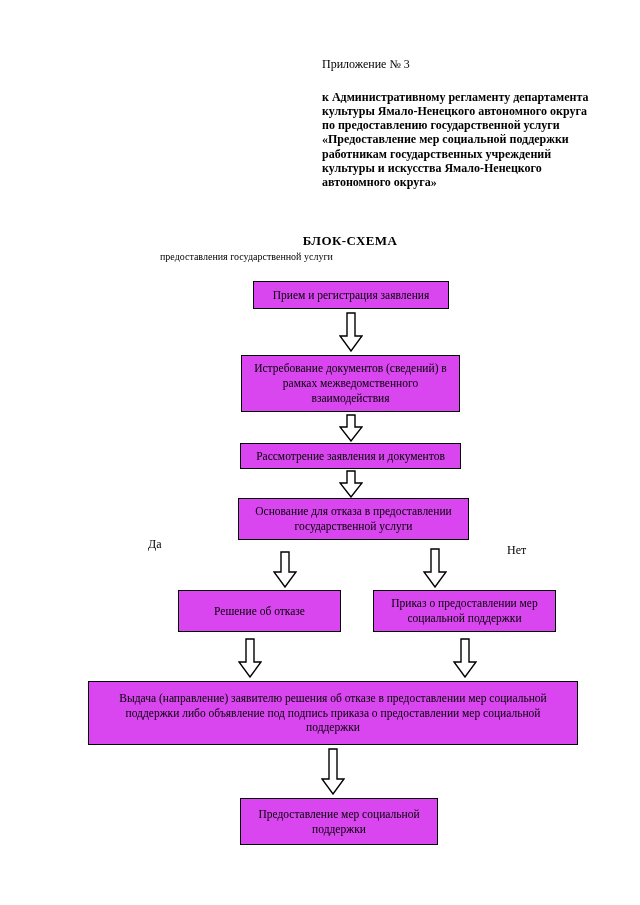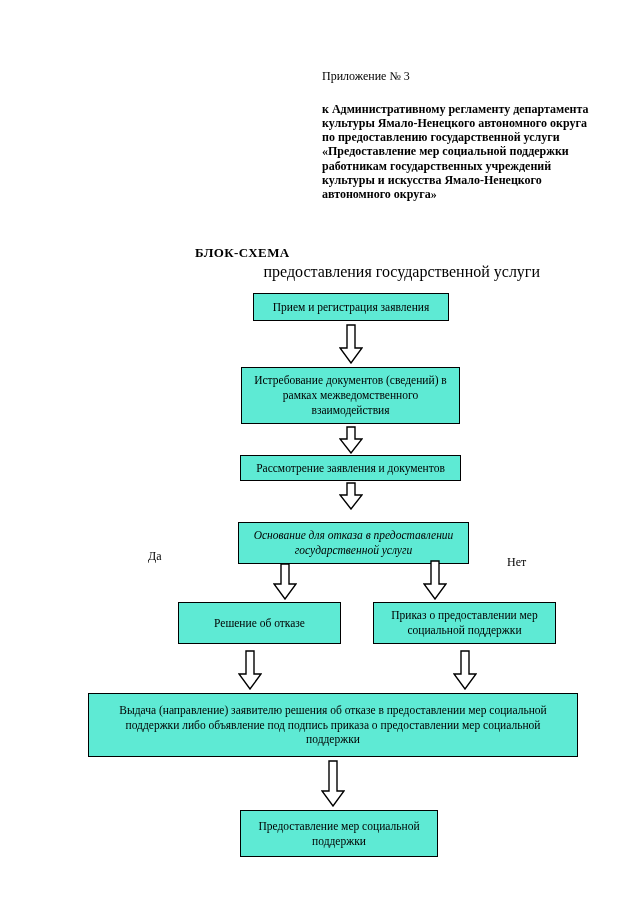--- a/index.html
+++ b/index.html
@@ -7,47 +7,48 @@
     padding: 0;
     background: #ffffff;
   }
   .page {
     position: relative;
     width: 640px;
     height: 890px;
     background: #ffffff;
     color: #000000;
     font-family: "Liberation Serif", serif;
-    margin: 12px auto;
+    margin: 0 auto;
     overflow: hidden;
   }
   .txt {
     position: absolute;
     font-size: 12px;
     line-height: 1.18;
   }
   .pre-line {
     white-space: pre-line;
     font-weight: bold;
   }
   .doc-title {
     position: absolute;
     font-size: 13px;
     font-weight: bold;
+    text-align: center;
     letter-spacing: 0.4px;
   }
   .doc-subtitle {
     position: absolute;
-    font-size: 16px;
-    text-align: right;
+    font-size: 10px;
+    text-align: left;
   }
   .node {
     position: absolute;
     border: 1px solid #000000;
-    background: #5eead4;
+    background: #d946ef;
     box-sizing: border-box;
     display: flex;
     align-items: center;
     justify-content: center;
     text-align: center;
     font-size: 11.5px;
     line-height: 1.3;
     padding: 2px 8px;
   }
   .node.wide {
@@ -92,21 +93,21 @@
   <svg class="arrow" style="left:339px; top:414px;" width="24" height="28" viewBox="0 0 24 28">
     <polygon points="8,1 16,1 16,13 23,13 12,27 1,13 8,13" fill="#ffffff" stroke="#000000" stroke-width="1.4"></polygon>
   </svg>
 
   <div class="node" style="left:240px; top:443px; width:221px; height:26px;">Рассмотрение заявления и документов</div>
 
   <svg class="arrow" style="left:339px; top:470px;" width="24" height="28" viewBox="0 0 24 28">
     <polygon points="8,1 16,1 16,13 23,13 12,27 1,13 8,13" fill="#ffffff" stroke="#000000" stroke-width="1.4"></polygon>
   </svg>
 
-  <div class="node" style="left:238px; top:510px; width:231px; height:42px;font-style:italic;">Основание для отказа в предоставлении государственной услуги</div>
+  <div class="node" style="left:238px; top:498px; width:231px; height:42px;">Основание для отказа в предоставлении государственной услуги</div>
 
   <div class="branch-label" style="left:148px; top:537px;">Да</div>
 
   <div class="branch-label" style="left:507px; top:543px;">Нет</div>
 
   <svg class="arrow" style="left:273px; top:551px;" width="24" height="37" viewBox="0 0 24 37">
     <polygon points="8,1 16,1 16,21 23,21 12,36 1,21 8,21" fill="#ffffff" stroke="#000000" stroke-width="1.4"></polygon>
   </svg>
 
   <svg class="arrow" style="left:423px; top:548px;" width="24" height="40" viewBox="0 0 24 40">

